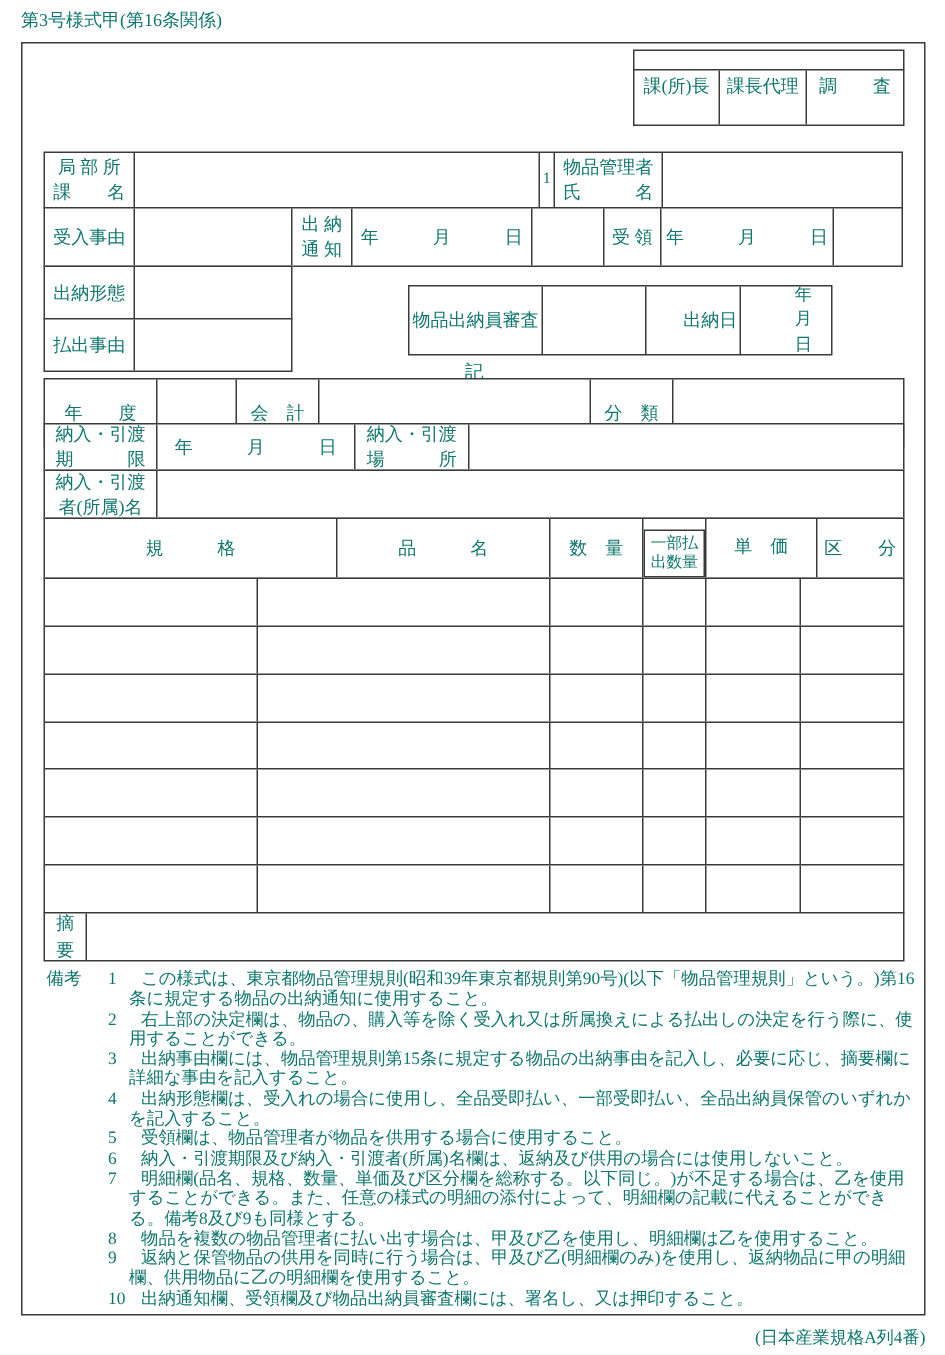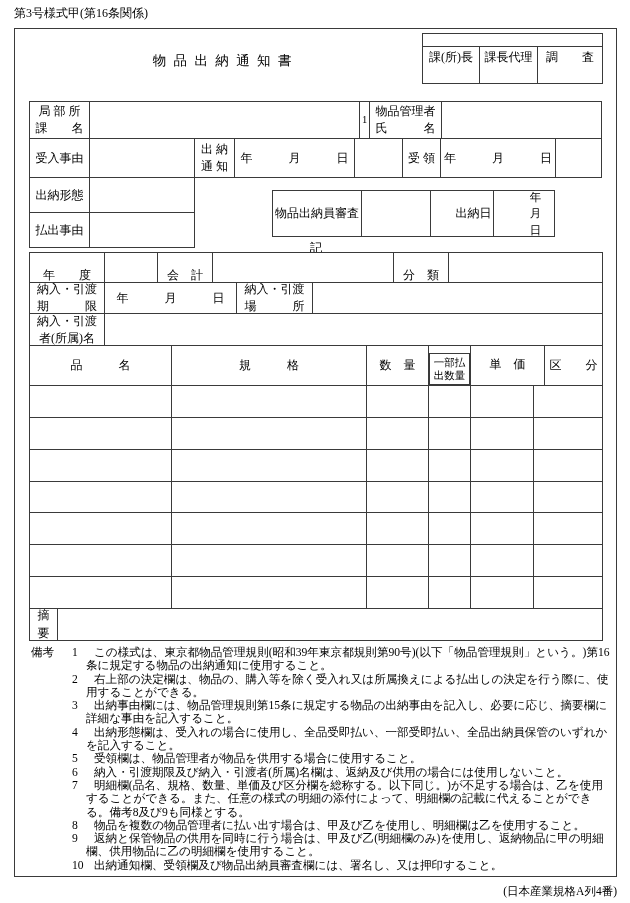--- a/index.html
+++ b/index.html
@@ -1,18 +1,18 @@
 <!DOCTYPE html>
 <html><head>
 <meta charset="utf-8">
 <style>
   html,body { margin:0; padding:0; background:#f2f2f2; }
   .page {
     position:relative; width:630px; height:903px; background:#ffffff;
-    font-family:"Liberation Serif","DejaVu Serif",serif; color:#000000;
+    font-family:"Liberation Serif","DejaVu Serif",serif; color:#0f766e;
     margin:0 auto; overflow:hidden;
   }
   .outer { position:absolute; left:14px; top:28px; width:603px; height:849px; border:1px solid #3a3a3a; box-sizing:border-box; }
   .t { position:absolute; white-space:pre; }
   .fn { left:14px; top:5px; font-size:12px; }
   .title { left:14px; top:52px; width:418px; text-align:center; font-size:13.5px; letter-spacing:2px; }
   .greet { left:31px; top:87px; font-size:12px; }
   .ki { position:absolute; left:29px; top:240px; width:574px; text-align:center; font-size:12.5px; }
   .row { position:absolute; display:flex; border:1px solid #3a3a3a; background:#fff; box-sizing:border-box; }
   .c {
@@ -41,21 +41,20 @@
   .note .num { position:absolute; left:41px; top:0; text-indent:0; }
   .jis { position:absolute; right:13px; top:884px; font-size:11.5px; }
 </style>
 </head>
 <body>
 
 <div class="page">
 
   <div class="t fn">第3号様式甲(第16条関係)</div>
   <div class="outer"></div>
-  <div class="t title">物 品 出 納 通 知 書</div>
 
   <div class="row" style="left:422px; top:33px; width:181px; height:14px;">
     <div class="c fill"></div>
   </div>
   <div class="row" style="left:422px; top:46px; width:181px; height:38px;">
     <div class="c top" style="width:57px;">課(所)長</div>
     <div class="c top" style="width:58px;">課長代理</div>
     <div class="c top fill">調　　査</div>
   </div>
 
@@ -118,22 +117,22 @@
     <div class="c fill"></div>
   </div>
 
   <div class="row" style="left:29px; top:313px; width:574px; height:33px;">
     <div class="c" style="width:75px;">納入・引渡
 者(所属)名</div>
     <div class="c fill"></div>
   </div>
 
   <div class="row" style="left:29px; top:345px; width:574px; height:41px;">
+    <div class="c" style="width:195px;">規　　　格</div>
     <div class="c" style="width:142px;">品　　　名</div>
-    <div class="c" style="width:195px;">規　　　格</div>
     <div class="c" style="width:62px;">数　量</div>
     <div class="c pcell" style="width:42px;">
       <div class="pbox">一部払
 出数量</div>
     </div>
     <div class="c" style="width:74px;font-family:Liberation Mono, monospace;">単　価</div>
     <div class="c fill">区　　分</div>
   </div>
 
   <div class="row" id="items-body" style="left:29px; top:385px; width:574px; height:224px; flex-direction:column;">

